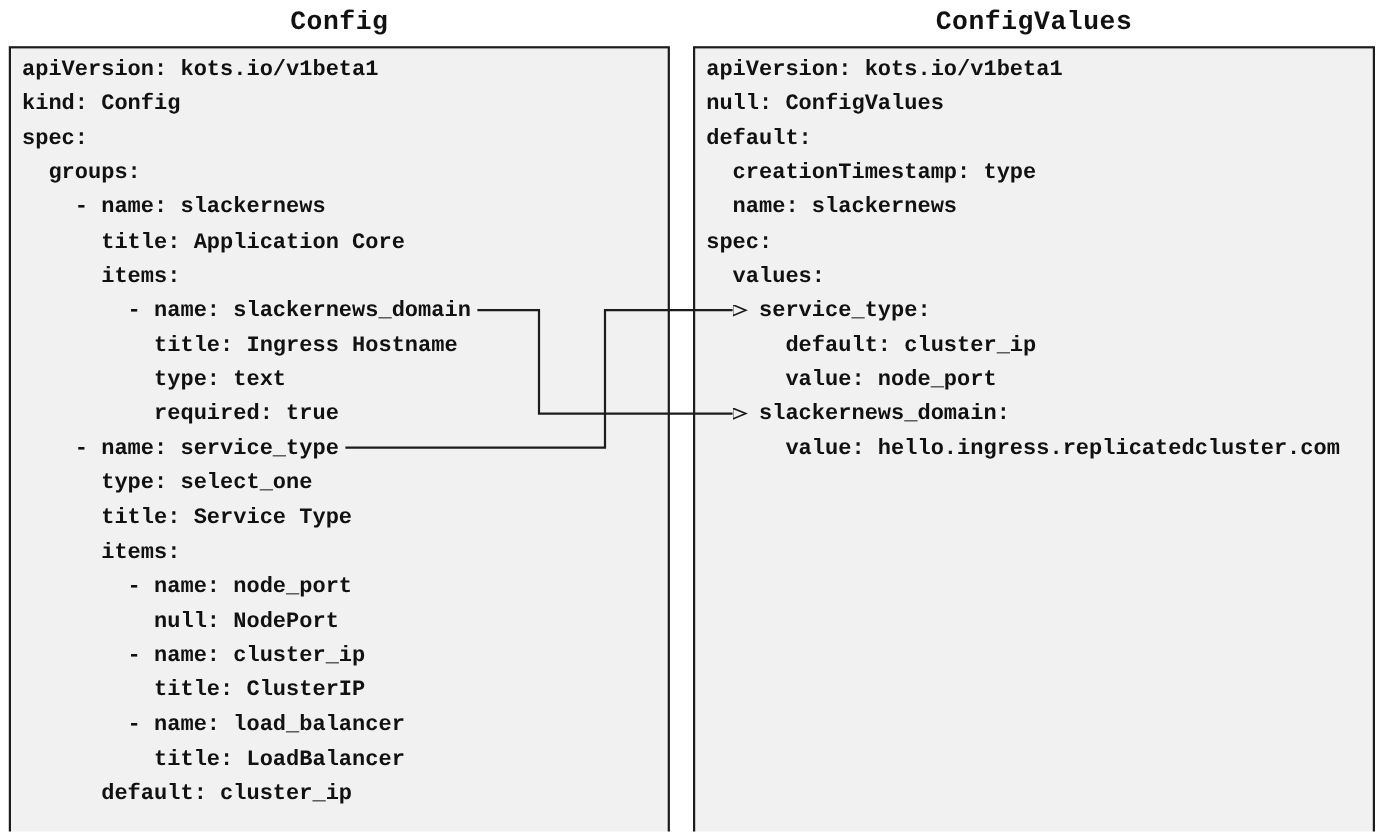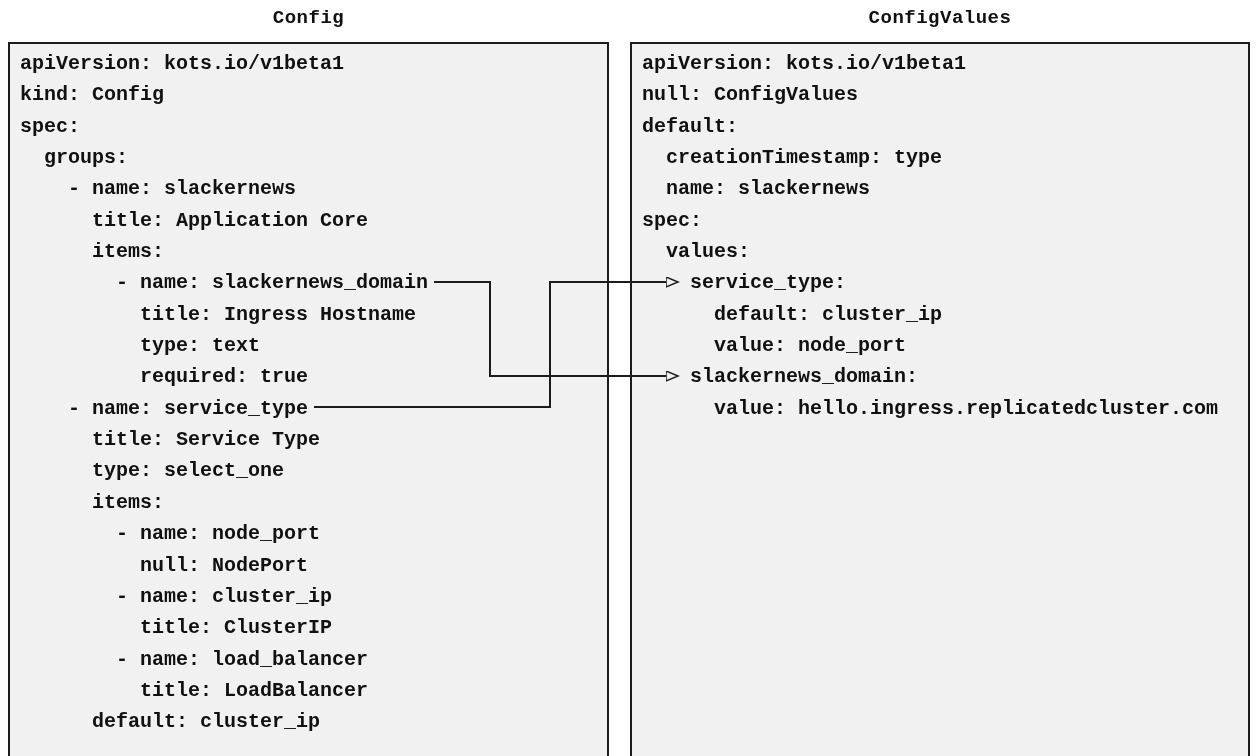--- a/index.html
+++ b/index.html
@@ -15,21 +15,21 @@
     position: relative;
     width: 1258px;
     height: 756px;
     background: #ffffff;
   }
   .panel-title {
     position: absolute;
     top: 7px;
     height: 26px;
     text-align: center;
-    font-size: 19px;
+    font-size: 24px;
     font-weight: bold;
     color: #111111;
     letter-spacing: 0.5px;
   }
   .panel-title.left  { left: 8px;   width: 601px; }
   .panel-title.right { left: 630px; width: 620px; }
   .panel {
     position: absolute;
     top: 42px;
     height: 752px;
@@ -73,22 +73,22 @@
       <div class="code-line">spec:</div>
       <div class="code-line">  groups:</div>
       <div class="code-line">    - name: slackernews</div>
       <div class="code-line">      title: Application Core</div>
       <div class="code-line">      items:</div>
       <div class="code-line">        - name: slackernews_domain</div>
       <div class="code-line">          title: Ingress Hostname</div>
       <div class="code-line">          type: text</div>
       <div class="code-line">          required: true</div>
       <div class="code-line">    - name: service_type</div>
+      <div class="code-line">      type: select_one</div>
       <div class="code-line">      title: Service Type</div>
-      <div class="code-line">      type: select_one</div>
       <div class="code-line">      items:</div>
       <div class="code-line">        - name: node_port</div>
       <div class="code-line">          null: NodePort</div>
       <div class="code-line">        - name: cluster_ip</div>
       <div class="code-line">          title: ClusterIP</div>
       <div class="code-line">        - name: load_balancer</div>
       <div class="code-line">          title: LoadBalancer</div>
       <div class="code-line">      default: cluster_ip</div>
     </div>
   </div>

